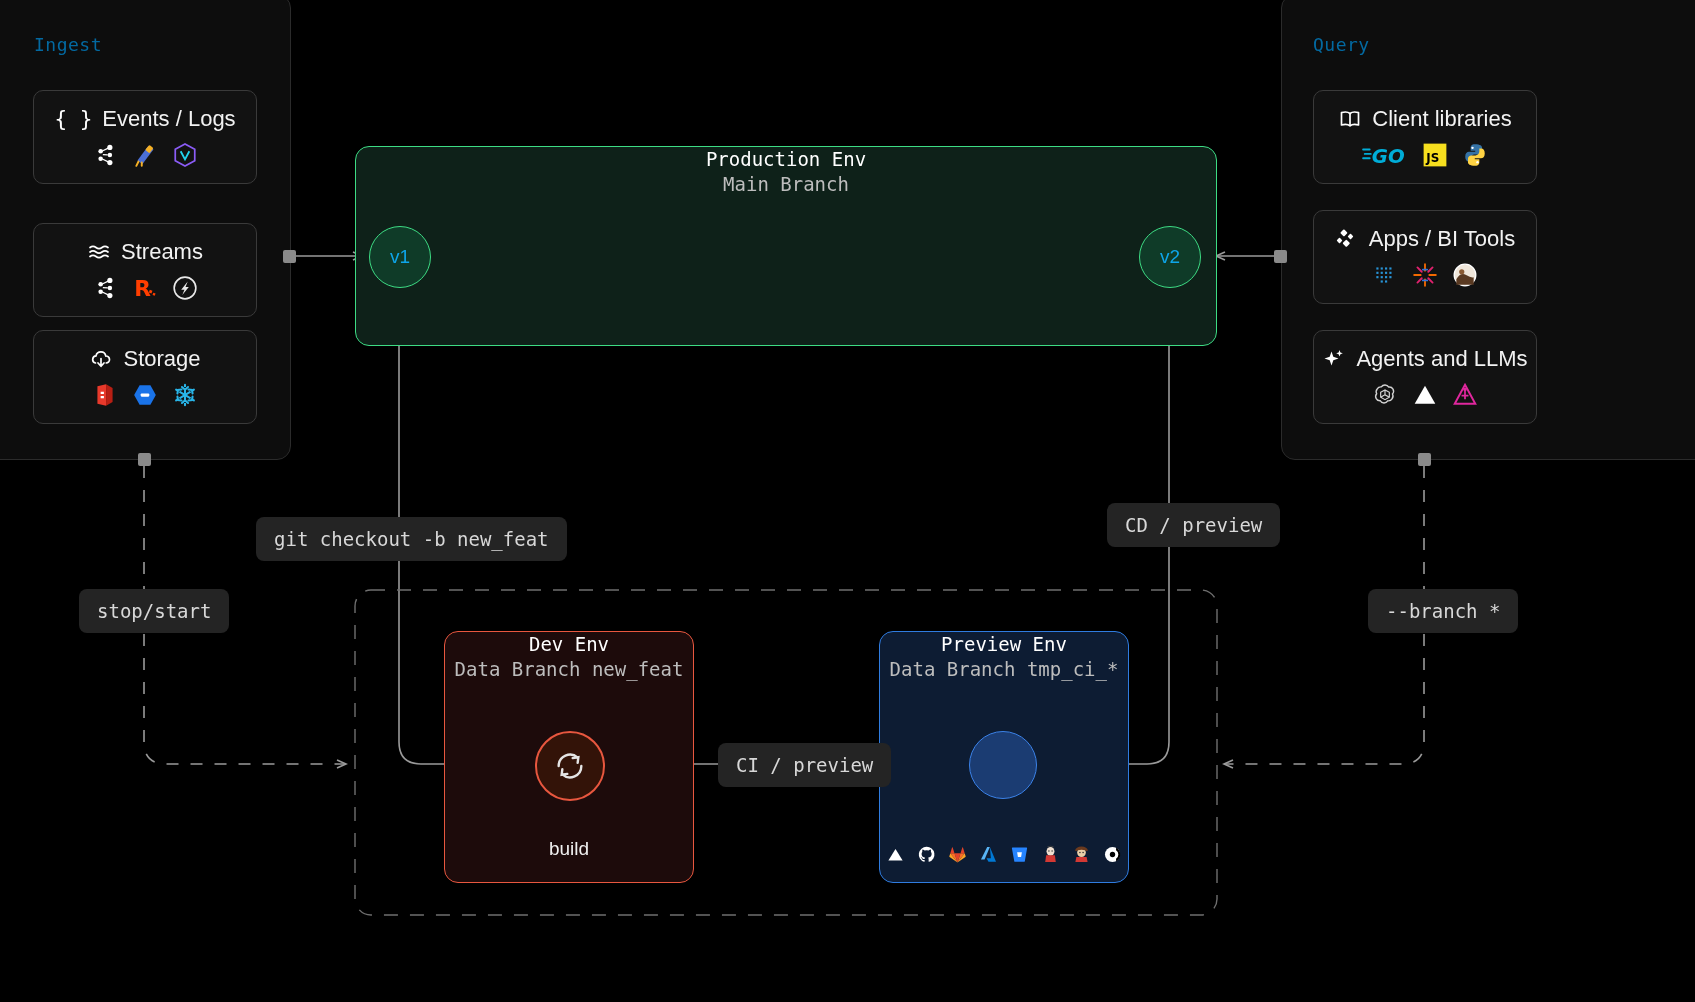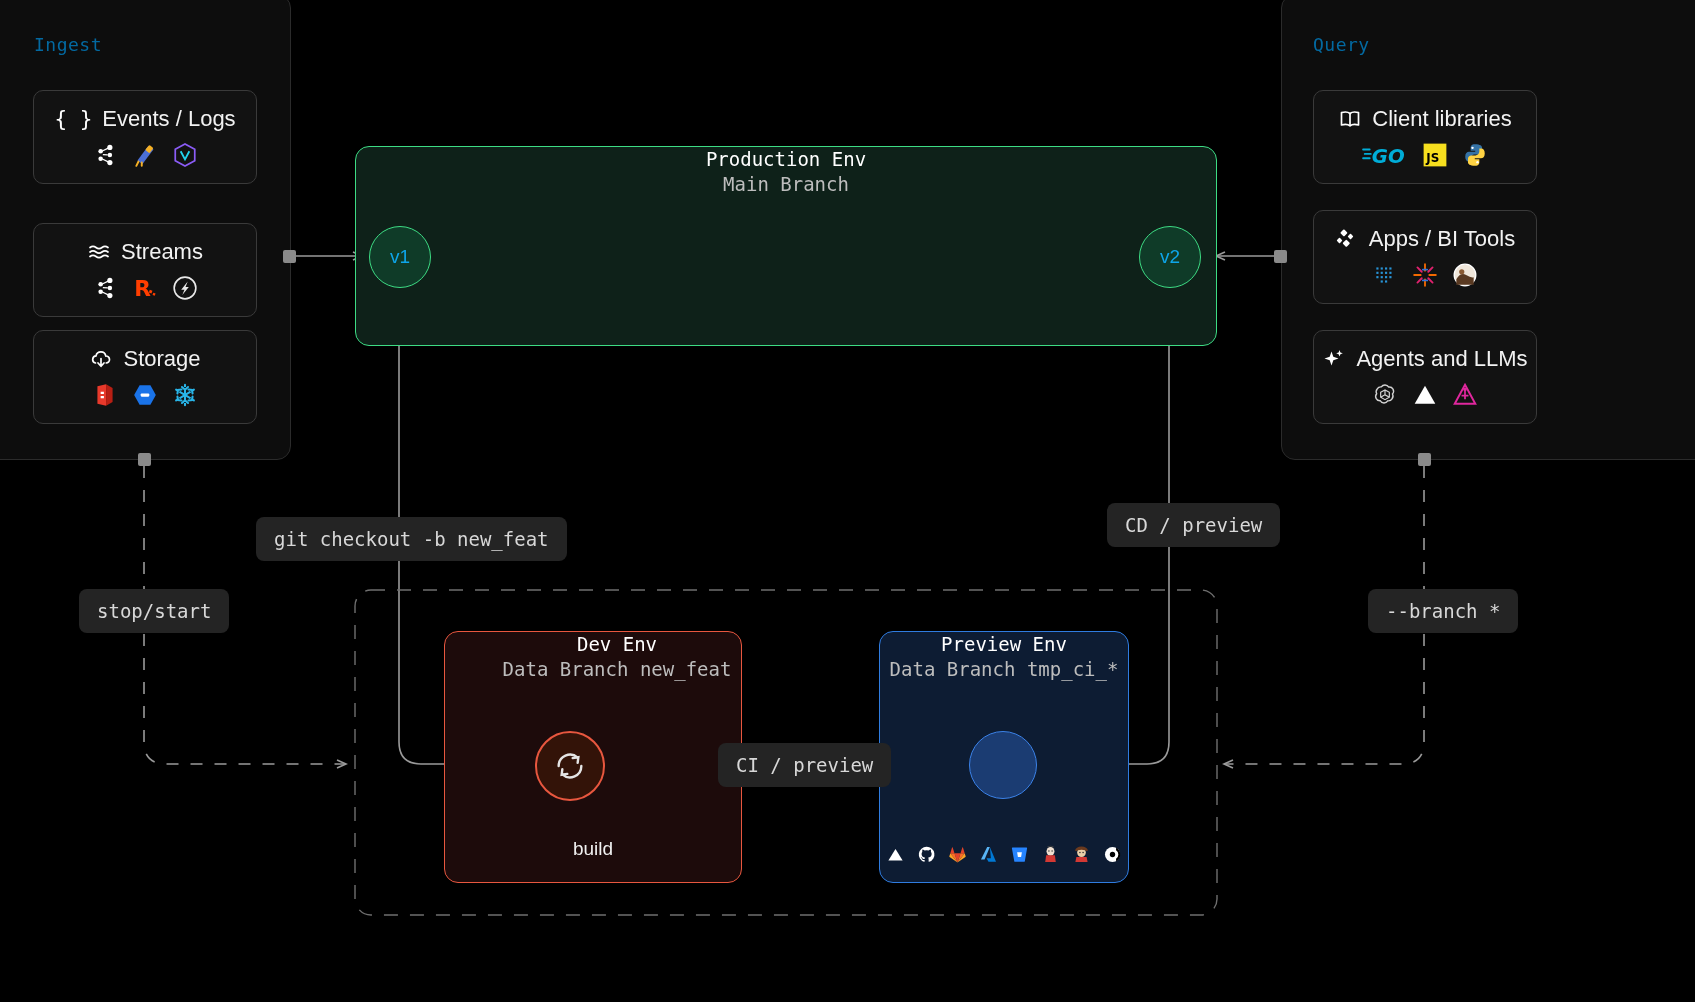--- a/index.html
+++ b/index.html
@@ -46,21 +46,21 @@
   .env-title{
     font-family:"DejaVu Sans Mono","Liberation Mono",monospace;
     font-size:19px;color:#ffffff;line-height:1.3;
     text-align:center;white-space:nowrap;
   }
   .env-sub{
     font-family:"DejaVu Sans Mono","Liberation Mono",monospace;
     font-size:19px;color:#bdbdbd;line-height:1.3;text-align:center;white-space:nowrap;
   }
   .env-prod{background:#0e2119;border:1.5px solid #3ddc84;}
-  .env-dev{background:#1d0b0b;border:1.5px solid #e8573f;padding-left:48px;}
+  .env-dev{background:#1d0b0b;border:1.5px solid #e8573f;}
   .env-prev{background:#0d1c33;border:1.5px solid #2f7ce0;}
 
   .env-foot{
     position:absolute;bottom:22px;left:0;right:0;text-align:center;
     font-family:Liberation Sans, sans-serif;
     font-size:19px;color:#f0f0f0;
   }
   .env-icons{
     position:absolute;bottom:18px;left:0;right:0;
     display:flex;align-items:center;justify-content:center;gap:12px;

